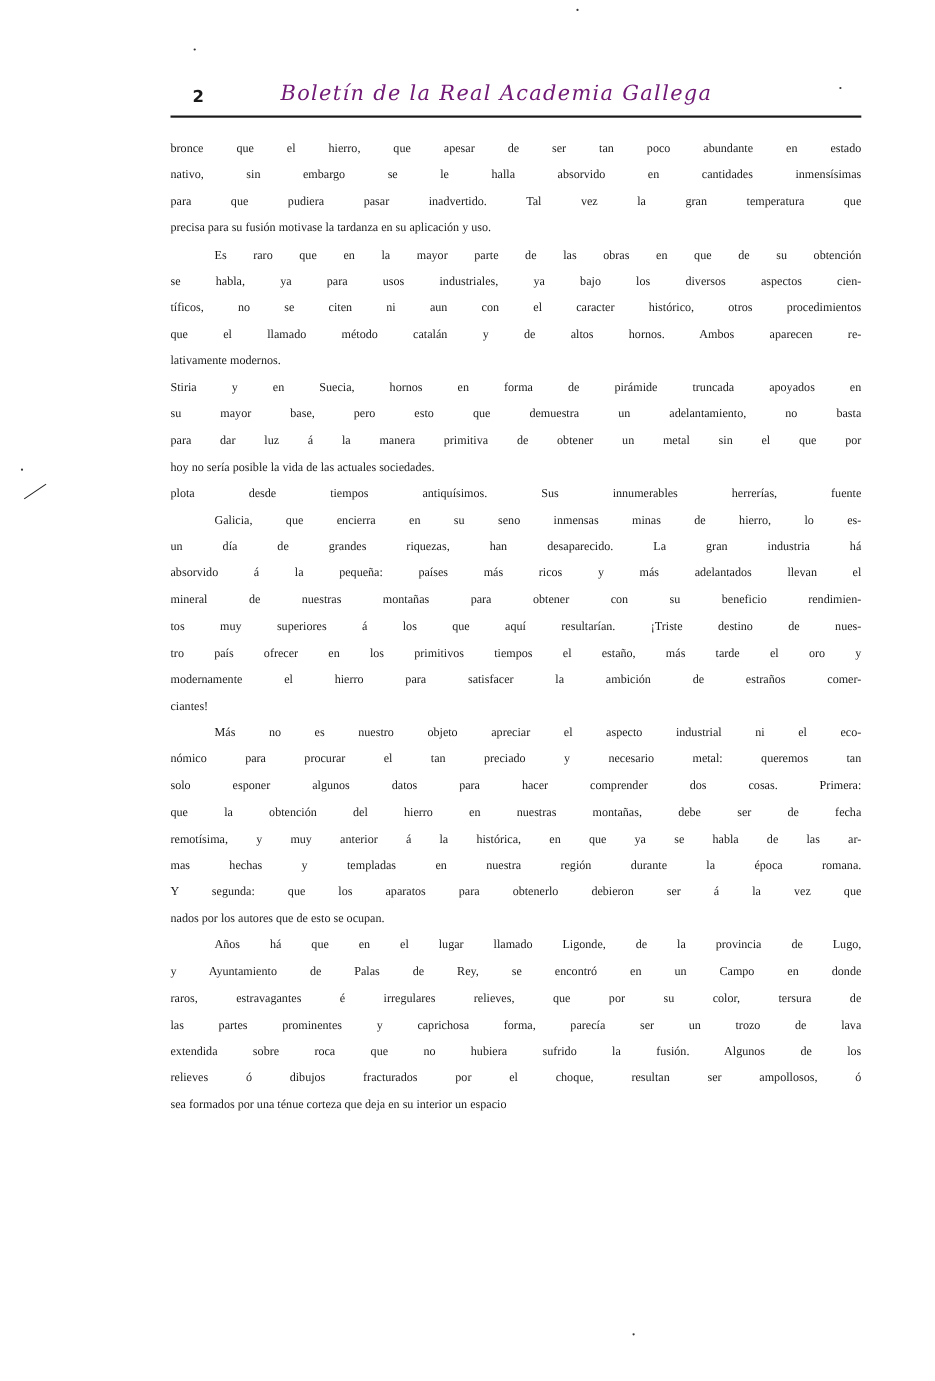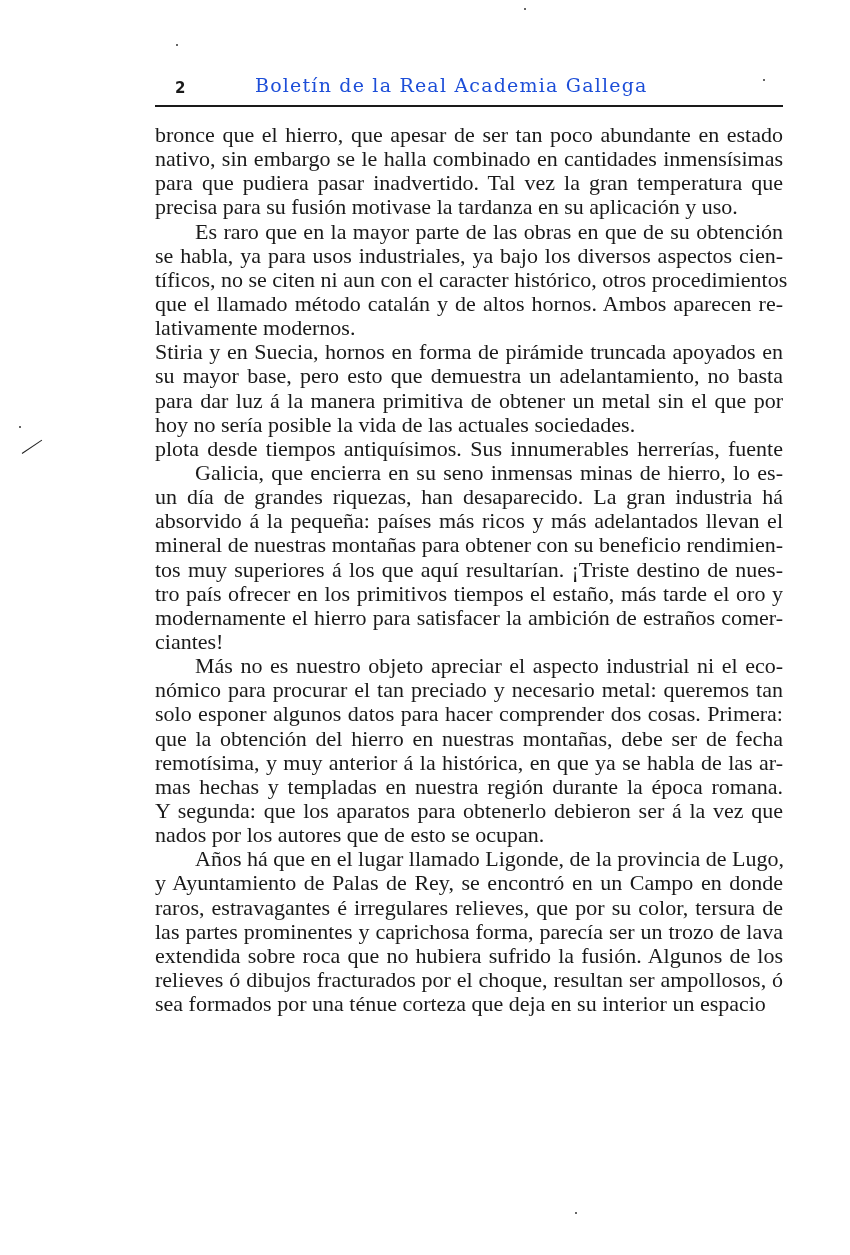--- a/index.html
+++ b/index.html
@@ -37,38 +37,39 @@
       color: #1a1a1a;
     }
     .journal-title {
       position: absolute;
       left: 100px;
       top: 0px;
       width: 400px;
       font-family: "DejaVu Serif", serif;
       font-size: 19px;
       letter-spacing: 1.2px;
-      color: #1d4ed8;
+      color: #701a75;
       white-space: nowrap;
+      font-style: italic;
     }
     .head-rule {
       position: absolute;
       left: 155px;
       top: 105px;
       width: 628px;
       height: 0;
       border-top: 2px solid #1a1a1a;
     }
     .body-text {
       position: absolute;
       left: 155px;
       top: 123px;
       width: 628px;
       font-family: "Liberation Serif", serif;
-      font-size: 22px;
+      font-size: 11px;
       line-height: 24.15px;
       color: #1a1a1a;
     }
     .line {
       display: block;
       white-space: nowrap;
       text-align: justify;
       text-align-last: justify;
       height: 24.15px;
     }
@@ -98,21 +99,21 @@
 
   <div class="running-head">
     <span class="page-number">2</span>
     <span class="journal-title">Boletín de la Real Academia Gallega</span>
   </div>
   <div class="head-rule"></div>
 
   <div class="body-text" id="body-text">
       <div>
         <span class="line">bronce que el hierro, que apesar de ser tan poco abundante en estado</span>
-        <span class="line">nativo, sin embargo se le halla combinado en cantidades inmensísimas</span>
+        <span class="line">nativo, sin embargo se le halla absorvido en cantidades inmensísimas</span>
         <span class="line">para que pudiera pasar inadvertido. Tal vez la gran temperatura que</span>
         <span class="line last">precisa para su fusión motivase la tardanza en su aplicación y uso.</span>
       </div>
       <div>
         <span class="line indent">Es raro que en la mayor parte de las obras en que de su obtención</span>
         <span class="line">se habla, ya para usos industriales, ya bajo los diversos aspectos cien-</span>
         <span class="line">tíficos, no se citen ni aun con el caracter histórico, otros procedimientos</span>
         <span class="line">que el llamado método catalán y de altos hornos. Ambos aparecen re-</span>
         <span class="line last">lativamente modernos.</span>
       </div>

